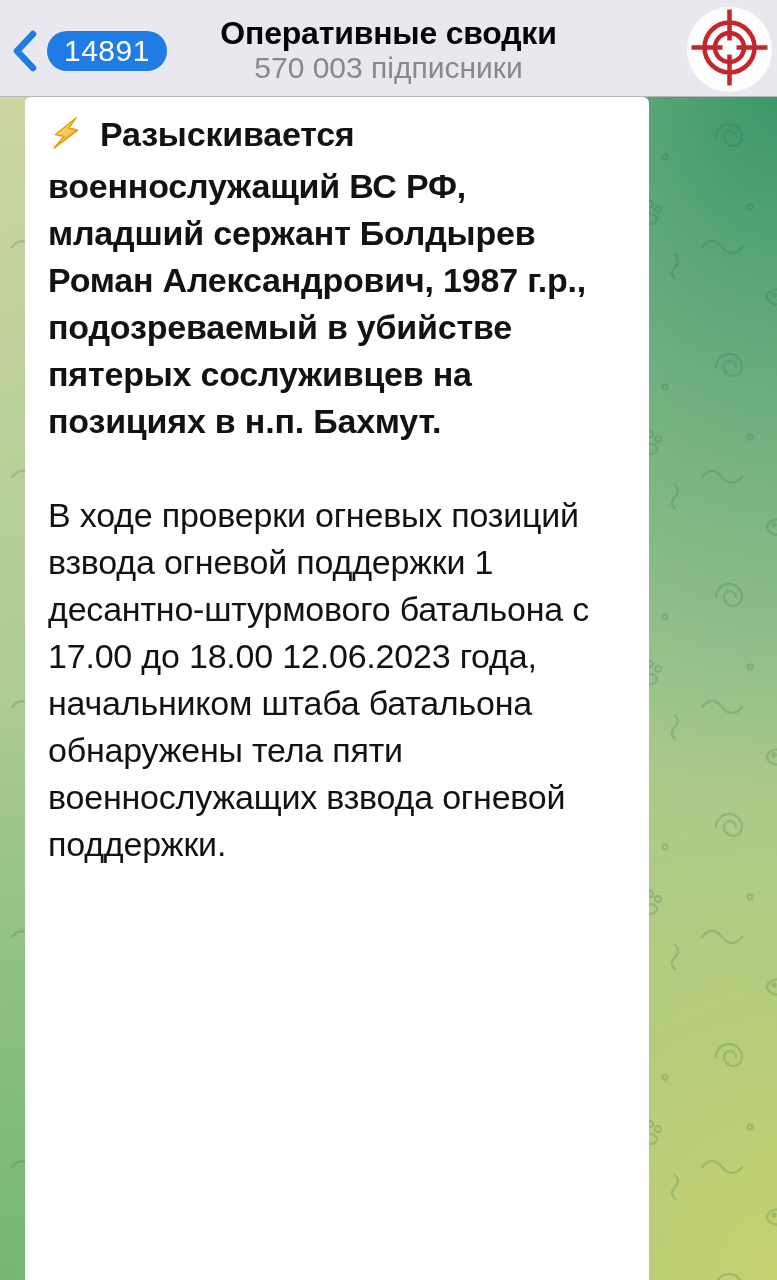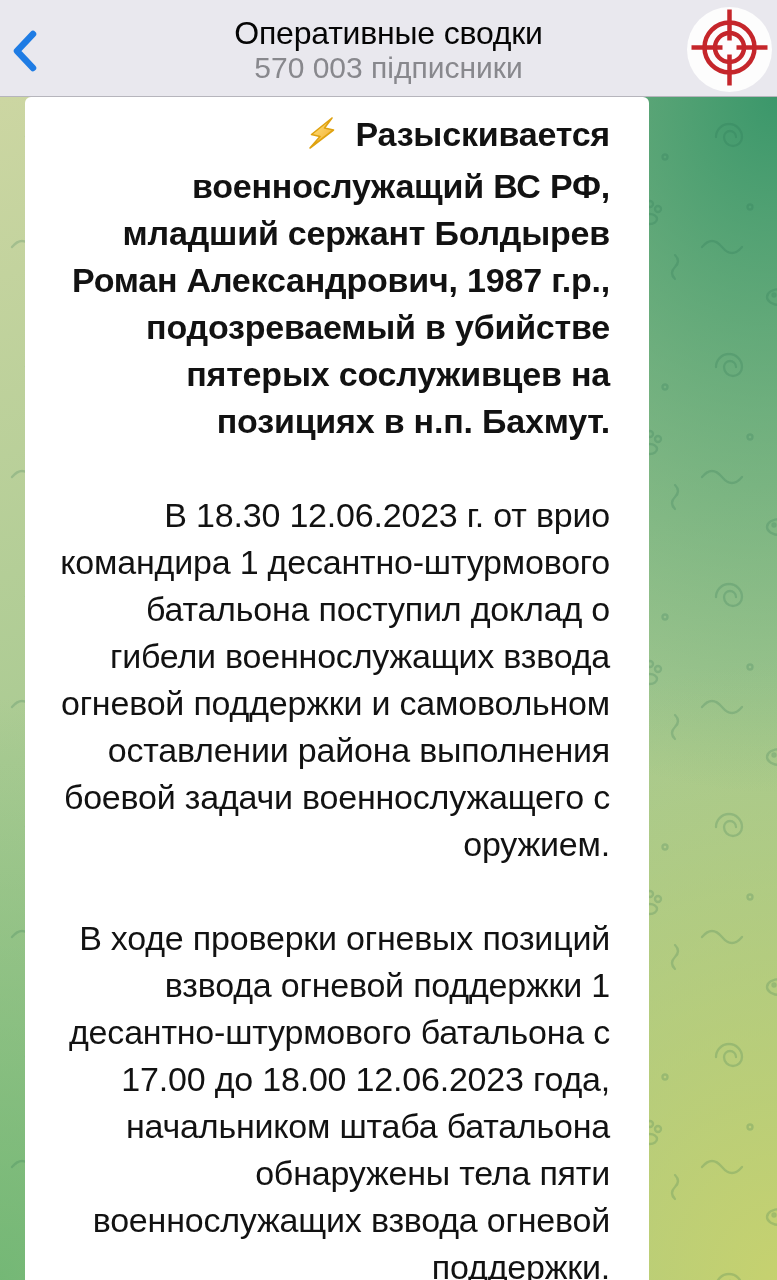--- a/index.html
+++ b/index.html
@@ -21,21 +21,21 @@
   .back svg{display:block;}
   .badge{
     background:#1f7ce4;color:#ffffff;border-radius:21px;
     font-size:30px;line-height:40px;height:40px;padding:0 17px;
     font-weight:400;letter-spacing:0.5px;
   }
   .titles{
     position:absolute;left:50%;top:15px;transform:translateX(-50%);
     text-align:center;white-space:nowrap;
   }
-  .title{font-size:32px;line-height:37px;font-weight:400;color:#050505;letter-spacing:-0.2px;}
+  .title{font-size:32px;line-height:37px;font-weight:700;color:#050505;letter-spacing:-0.2px;}
   .subtitle{font-size:30px;line-height:29px;color:#88888d;margin-top:1px;}
   .avatar{
     position:absolute;right:5px;top:7px;width:85px;height:85px;border-radius:50%;
     background:#fdfdfd;display:flex;align-items:center;justify-content:center;cursor:pointer;
   }
   
   .chat{
     position:relative;height:1183px;overflow:hidden;
     background:
       radial-gradient(120% 95% at 100% 0%,   rgba(52,148,104,0.95) 0%, rgba(52,148,104,0) 62%),
@@ -44,38 +44,39 @@
       linear-gradient(160deg,#ccd6a2 0%,#abcb93 45%,#9cc489 100%);
   }
   .wallpaper{position:absolute;inset:0;width:100%;height:100%;}
   .bubble{
     position:absolute;left:25px;top:0;width:624px;height:100%;
     background:#ffffff;border-radius:6px 6px 0 0;
     box-sizing:border-box;padding:14px 39px 0 23px;
   }
   .msg-p{
     margin:0 0 47px 0;font-size:34px;line-height:47px;color:#121212;
-    letter-spacing:-0.2px;max-width:562px;text-align:right;
+    letter-spacing:-0.2px;max-width:562px;
   }
   .msg-p.bold{font-weight:700;}
   .bolt{display:inline-block;vertical-align:-5px;margin-right:16px;}
 </style>
 </head>
 <body>
 
 <div class="screen">
 
   <div class="header">
 
     <div class="back">
       <span>
         <svg width="26" height="44" viewBox="0 0 26 44">
           <polyline points="21,5 5,22 21,39" fill="none" stroke="#1f7ce4" stroke-width="6.5" stroke-linecap="round" stroke-linejoin="round"></polyline>
         </svg>
       </span>
+      <span class="badge">14891</span>
     </div>
 
     <div class="titles">
       <div class="title">Оперативные сводки</div>
       <div class="subtitle">570 003 підписники</div>
     </div>
 
     <div class="avatar">
       <span>
         <svg width="85" height="85" viewBox="-42.5 -42.5 85 85">
@@ -131,18 +132,17 @@
             <defs>
               <linearGradient id="gold" x1="0" y1="0" x2="1" y2="1">
                 <stop offset="0" stop-color="#ffe98a"></stop>
                 <stop offset="1" stop-color="#f3a826"></stop>
               </linearGradient>
             </defs>
             <path d="M28 3 L7.5 19.5 L16 21.5 L6 33 L29.5 15 L20.5 13 Z" fill="url(#gold)" stroke="#dfa210" stroke-width="1.6" stroke-linejoin="round"></path>
           </svg>
         </span><span>Разыскивается военнослужащий ВС РФ, младший сержант Болдырев Роман Александрович, 1987 г.р., подозреваемый в убийстве пятерых сослуживцев на позициях в н.п. Бахмут.</span>
       </p>
-      <p class="msg-p">В 18.30 12.06.2023 г. от врио командира 1 десантно-штурмового батальона поступил доклад о гибели военнослужащих взвода огневой поддержки и самовольном оставлении района выполнения боевой задачи военнослужащего с оружием.</p>
       <p class="msg-p">В ходе проверки огневых позиций взвода огневой поддержки 1 десантно-штурмового батальона с 17.00 до 18.00 12.06.2023 года, начальником штаба батальона обнаружены тела пяти военнослужащих взвода огневой поддержки.</p>
     </div>
   </div>
 
 </div>
 
 </body></html>

